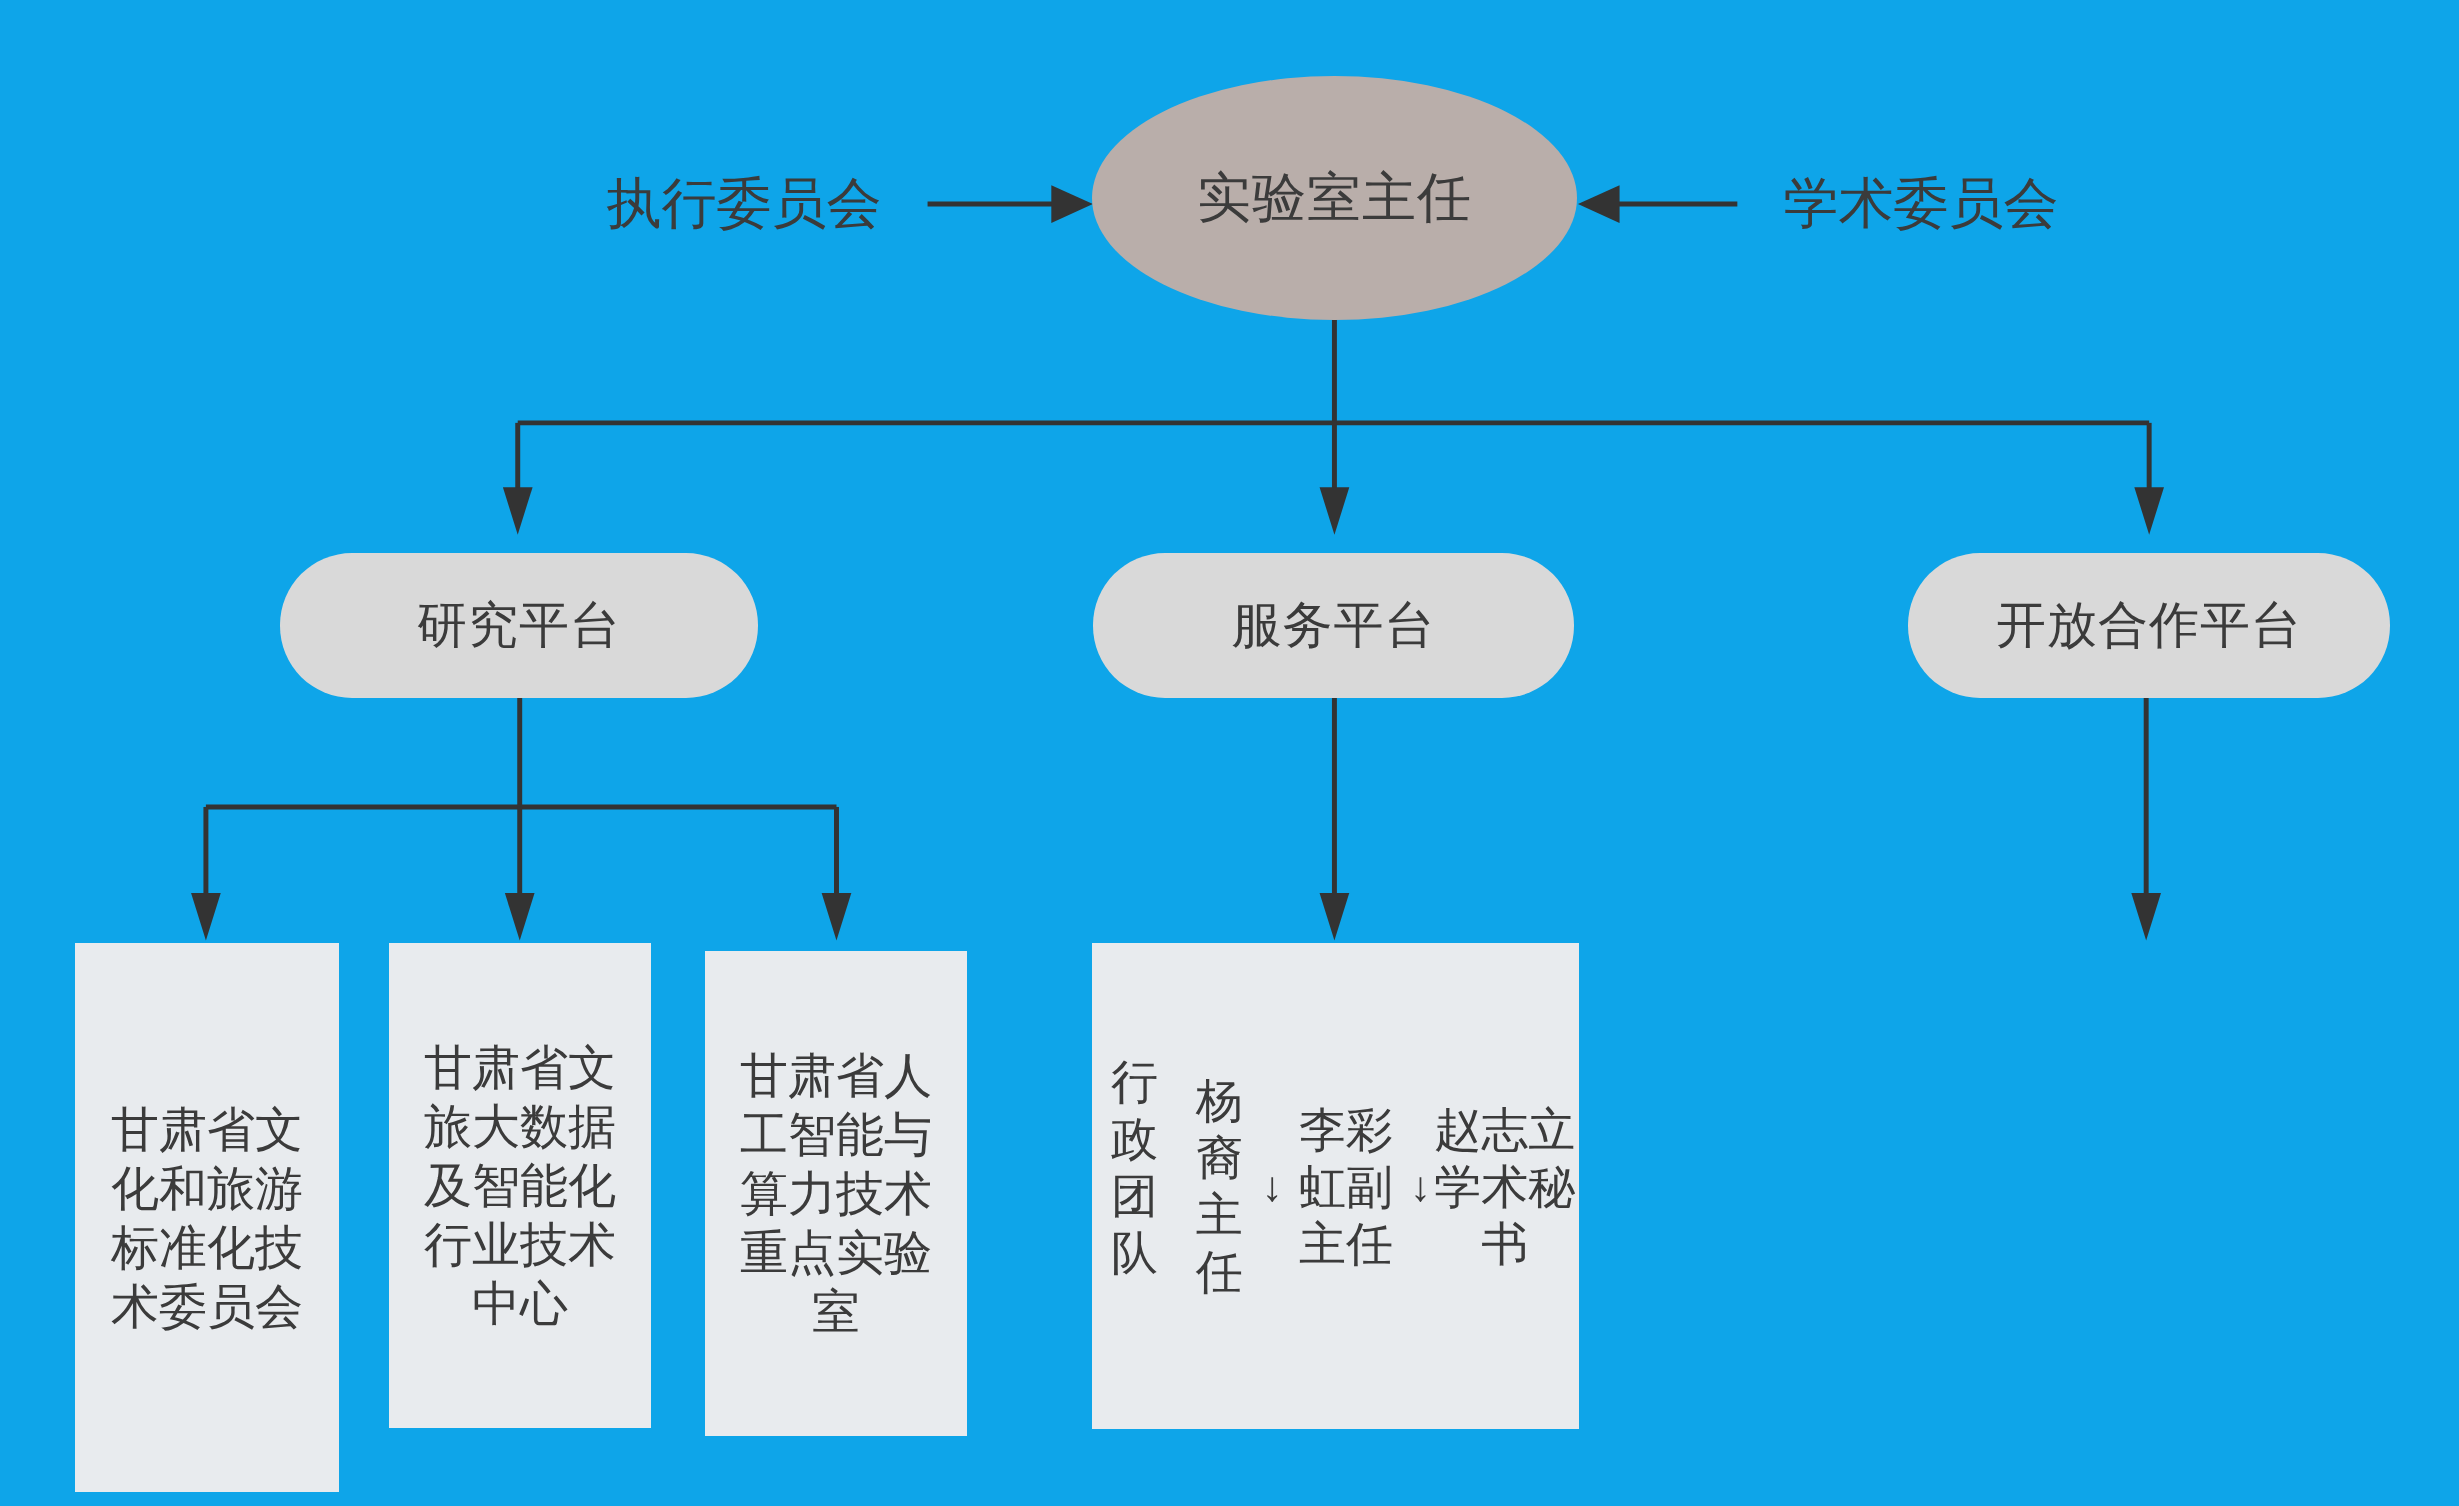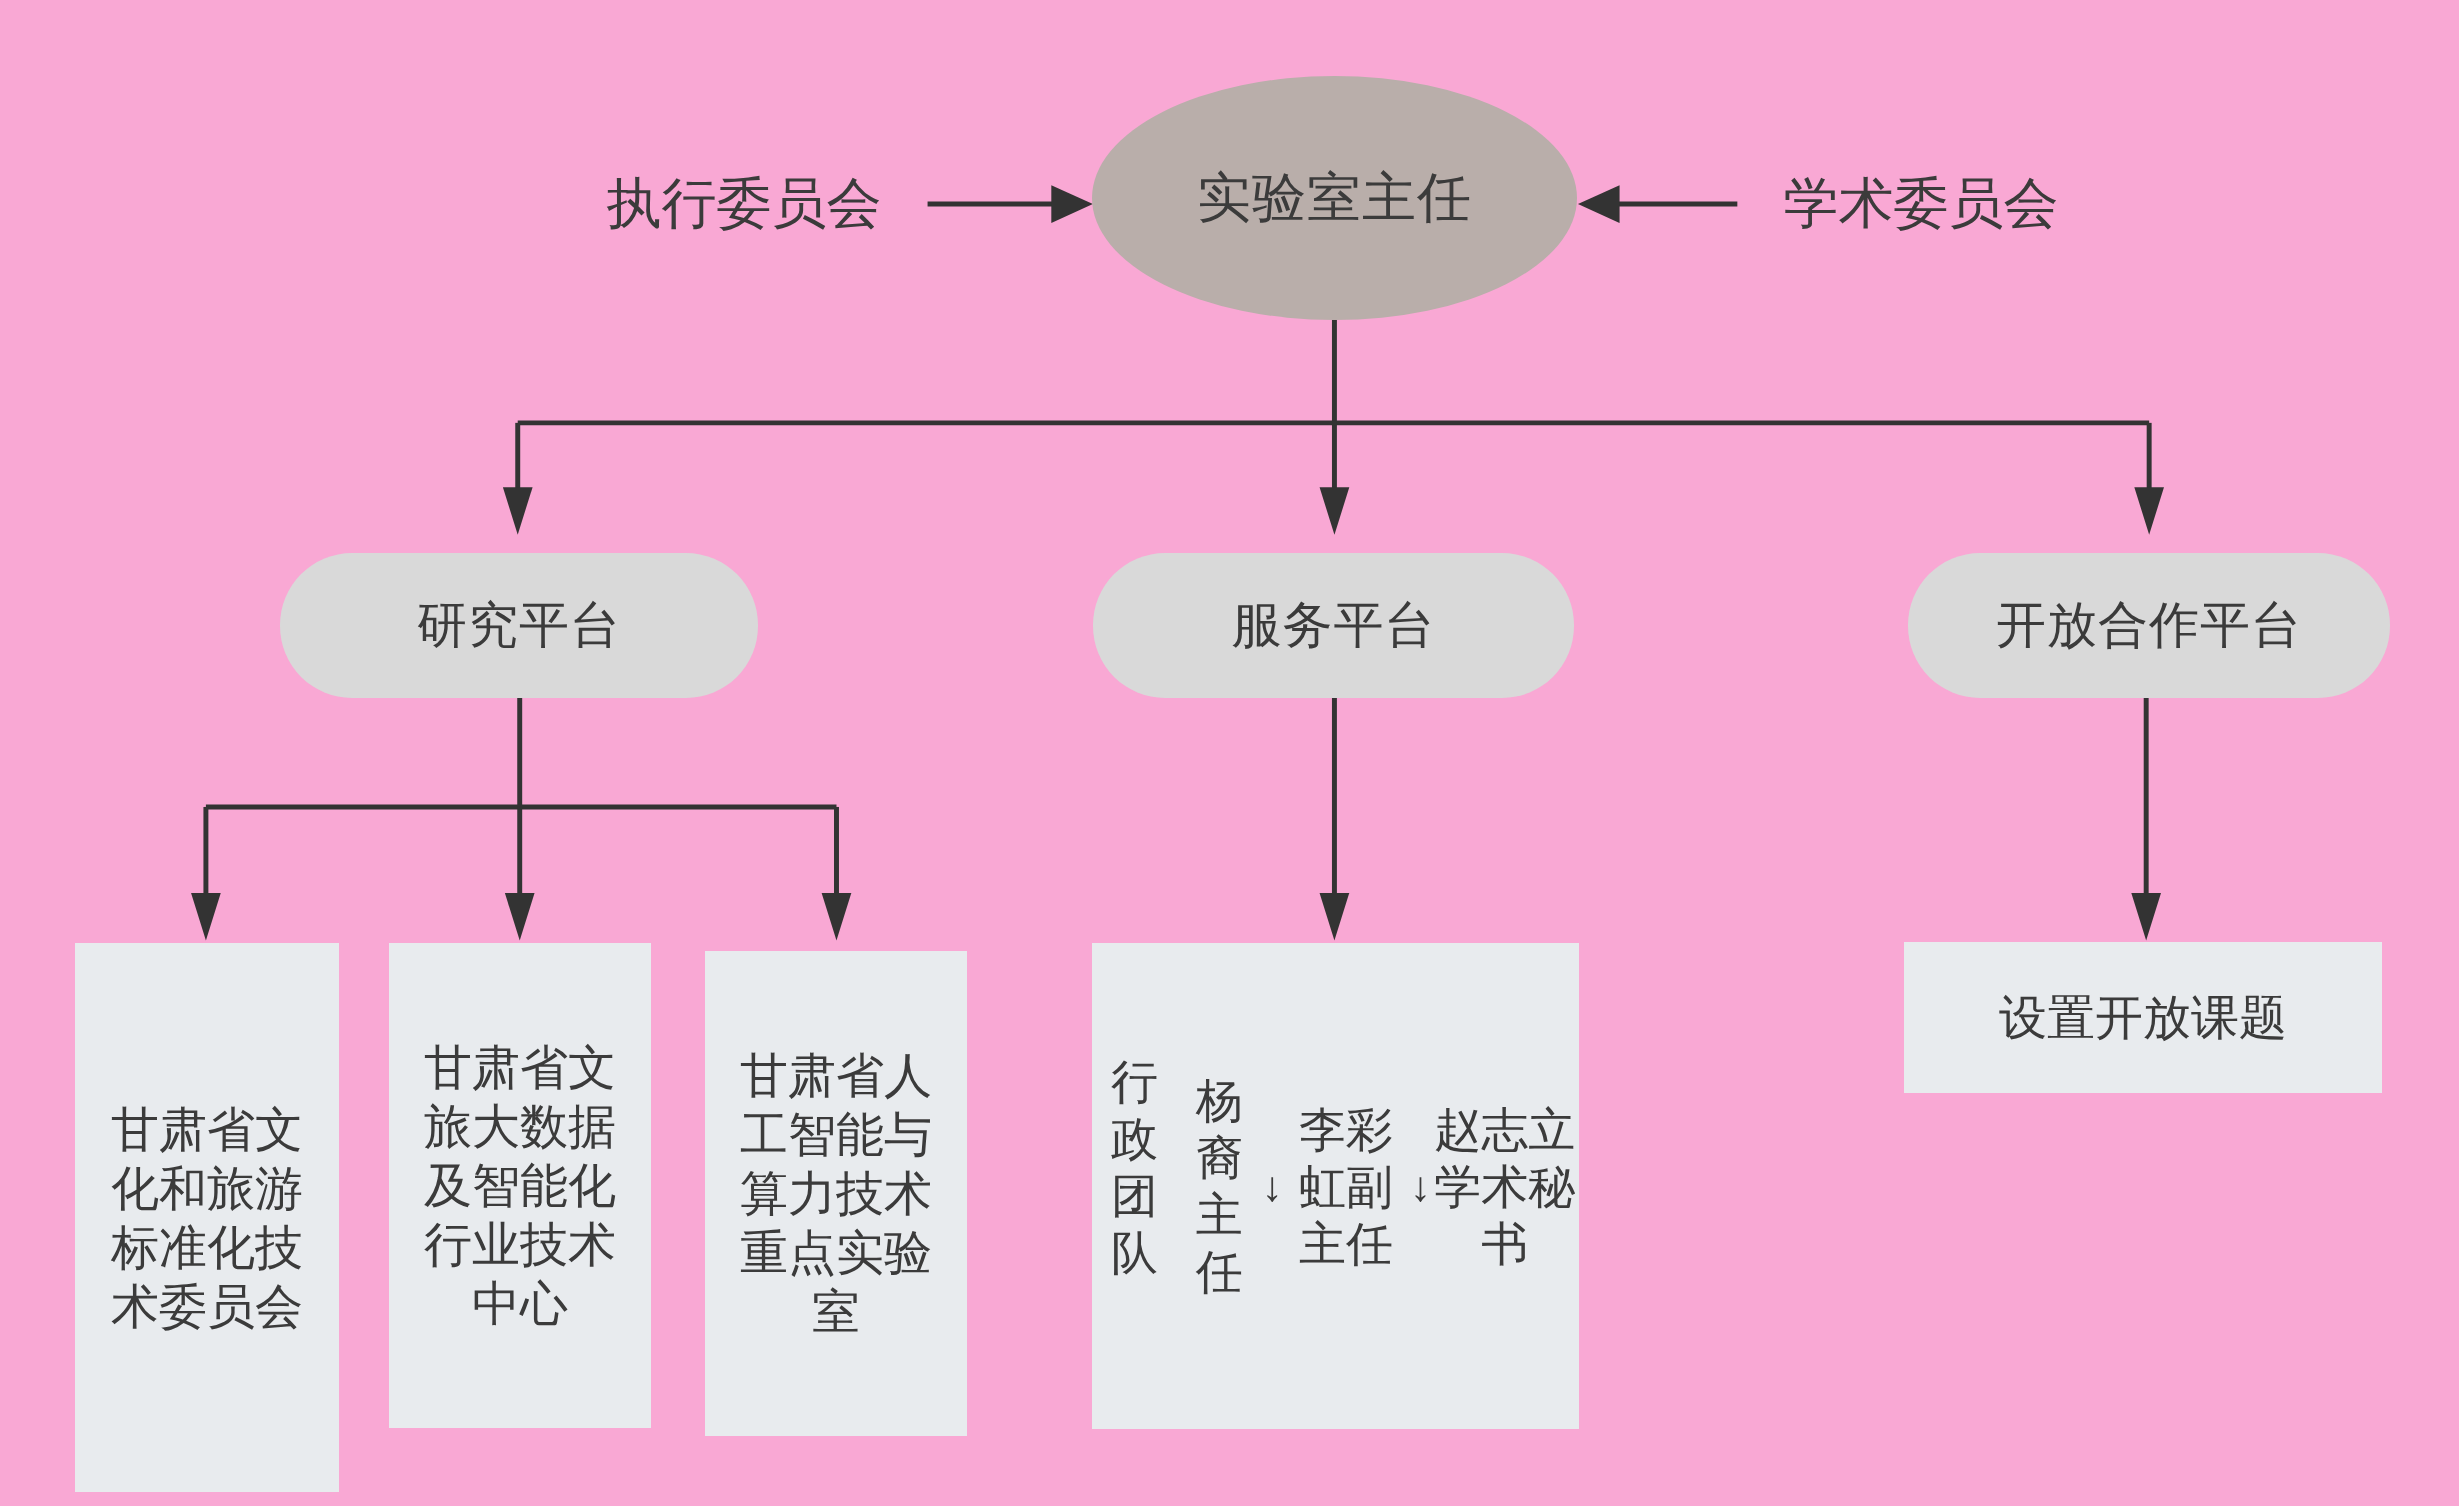--- a/index.html
+++ b/index.html
@@ -5,21 +5,21 @@
   html, body {
     margin: 0;
     padding: 0;
     background: #ffffff;
     font-family: "Liberation Sans", "DejaVu Sans", sans-serif;
   }
   .canvas {
     position: relative;
     width: 2459px;
     height: 1507px;
-    background: #f9a8d4;
+    background: #0ea5e9;
     overflow: hidden;
   }
   .canvas svg.connectors {
     position: absolute;
     left: 0; top: 0;
     width: 2459px;
     height: 1507px;
   }
   .node, .label, .pill, .box {
     position: absolute;
@@ -129,16 +129,15 @@
 
   <div class="box bD">
     <div class="team-title">行政团队</div>
     <div>杨裔主任</div>
     <div class="flow-arrow">↓</div>
     <div>李彩虹副主任</div>
     <div class="flow-arrow">↓</div>
     <div>赵志立学术秘书</div>
   </div>
 
-  <div class="box bE">设置开放课题</div>
 
 </div>
 
 
 </body></html>

